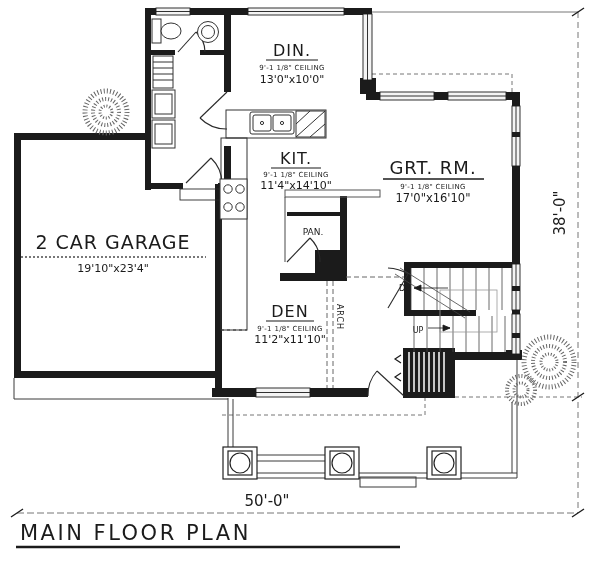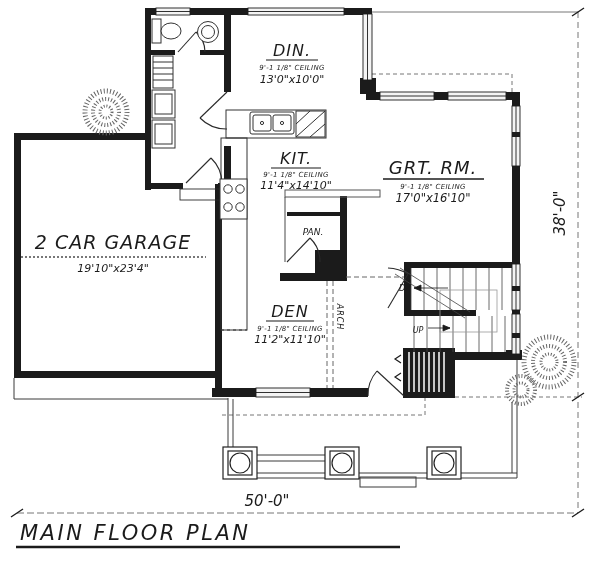--- a/index.html
+++ b/index.html
@@ -1,19 +1,18 @@
 <!DOCTYPE html>
 <html><head>
 <meta charset="utf-8">
 <style>
   html,body{margin:0;padding:0;background:#ffffff;}
   .sheet{
     position:relative;width:600px;height:551px;background:#ffffff;overflow:hidden;
     font-family:"DejaVu Sans", sans-serif;
-    font-style:italic;
   }
   svg{position:absolute;left:0;top:0;}
   svg text{fill:#1b1b1b;font-family:"DejaVu Sans", sans-serif;}
   .room-name{font-weight:500;letter-spacing:1px;}
   .tiny{letter-spacing:.3px;}
 </style>
 </head>
 <body>
 
 <div class="sheet">

